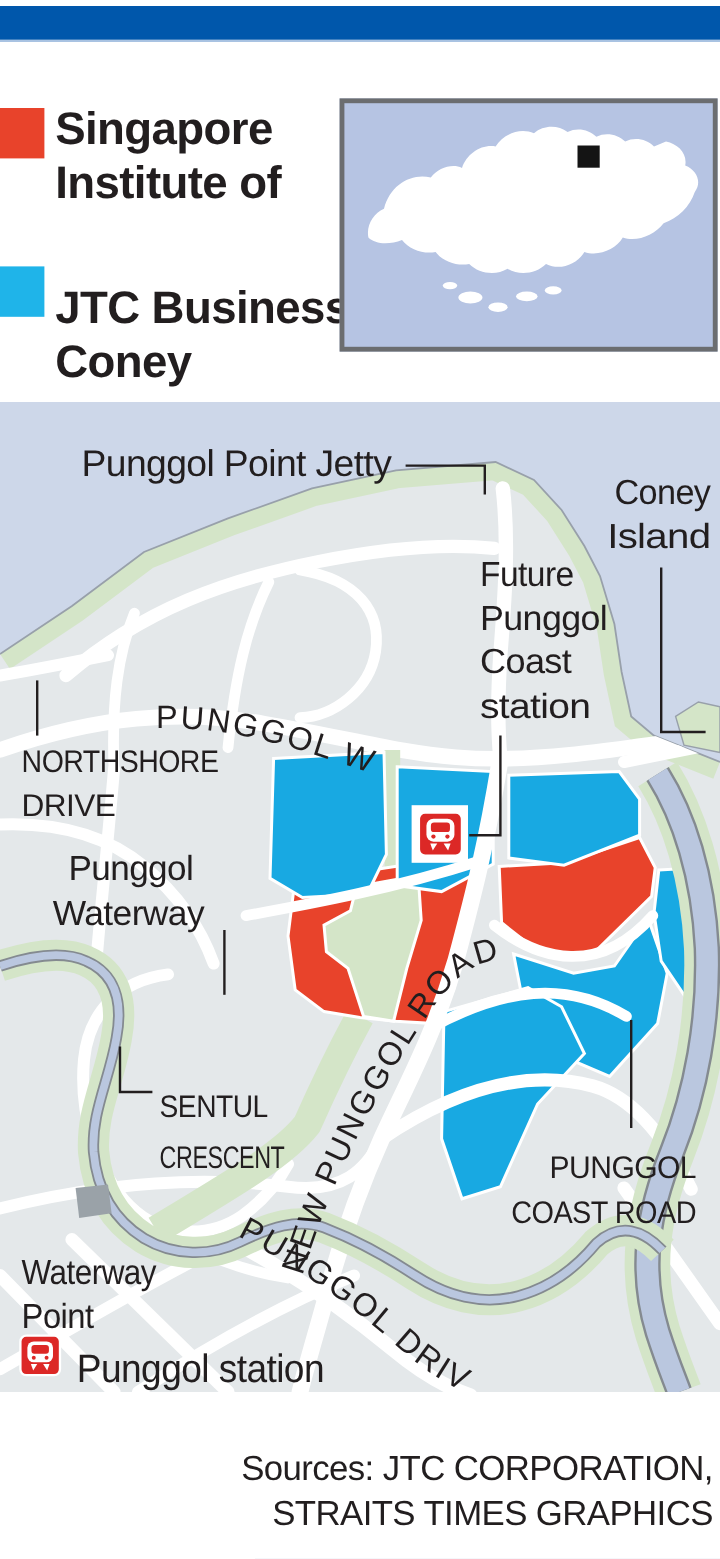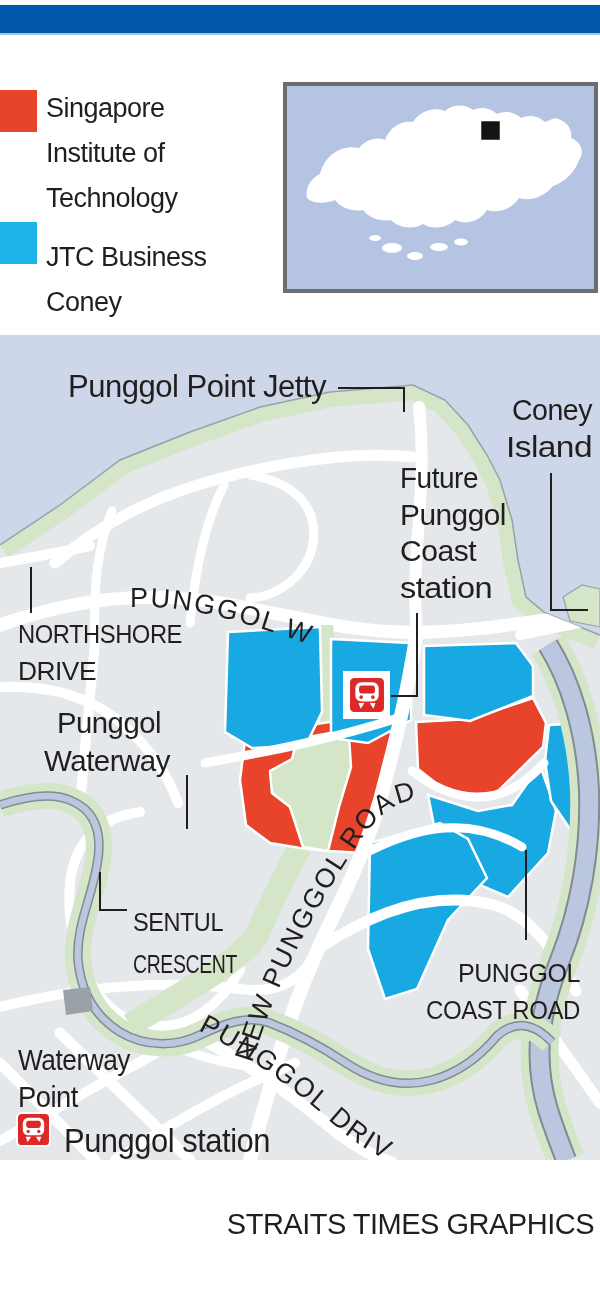--- a/index.html
+++ b/index.html
@@ -6,21 +6,21 @@
   body{
     width:600px;height:1299px;position:relative;background:#ffffff;
     font-family:"Liberation Sans", sans-serif;color:#221e1f;overflow:hidden;
   }
   .abs{position:absolute;}
   
   #top-bar{left:0;top:5px;width:600px;height:28px;background:#0057ab;border-bottom:2px solid #a9c3e2;}
   .swatch{left:0;width:37px;height:42px;}
   #swatch-sit{top:90px;background:#e8432b;}
   #swatch-jtc{top:222px;background:#1fb4e9;}
-  .legend-text{left:46px;font-size:27px;font-weight:400;line-height:45px;letter-spacing:-0.5px;color:#221e1f;}
+  .legend-text{left:46px;font-size:38px;font-weight:700;line-height:45px;letter-spacing:-0.5px;color:#221e1f;}
   #legend-sit{top:86px;}
   #legend-jtc{top:235px;}
   
   #inset{left:283px;top:82px;width:307px;height:203px;border:4px solid #6b6d70;background:#b6c4e3;}
   
   #sources{right:6px;top:1205px;text-align:right;font-size:29px;line-height:38px;letter-spacing:-0.5px;color:#221e1f;}
   
   .lbl{font-family:"Liberation Sans",sans-serif;fill:#221e1f;letter-spacing:-0.5px;}
   .fs26{font-size:26px;} .fs29{font-size:29px;} .fs31{font-size:31px;} .fs33{font-size:33px;}
   .roadlbl{font-family:"Liberation Sans",sans-serif;fill:#221e1f;font-size:27px;letter-spacing:2px;}
@@ -28,21 +28,20 @@
 </style>
 </head>
 <body>
 
 <div id="top-bar" class="abs"></div>
 
 <div id="swatch-sit" class="abs swatch"></div>
 <div id="legend-sit" class="abs legend-text">
   <div>Singapore</div>
   <div>Institute of</div>
-  <div>Technology</div>
 </div>
 <div id="swatch-jtc" class="abs swatch"></div>
 <div id="legend-jtc" class="abs legend-text">
   <div>JTC Business</div>
   <div>Coney</div>
 </div>
 
 <div id="inset" class="abs">
   <svg width="307" height="203" viewBox="0 0 307 203">
     <path fill="#ffffff" d="M20,112 C18,102 24,92 33,88 C38,68 56,58 72,62 C78,54 90,50 98,54 C102,42 114,34 126,36 C132,26 146,20 158,25 C166,18 178,18 186,24 C194,20 204,22 210,28 C218,24 228,26 234,32 C242,28 252,30 258,36 L268,32 C278,34 286,42 284,52 C294,56 298,66 292,74 C288,86 278,96 266,100 C258,110 244,116 232,112 C226,122 212,128 200,124 C194,134 180,140 168,134 C160,142 146,144 136,138 C126,144 112,142 104,134 C94,136 82,132 76,124 C66,126 54,122 48,114 C38,118 26,118 20,112 Z"></path>
@@ -179,14 +178,15 @@
   </text>
   <text class="roadlbl">
     <textPath href="#npr_path" startOffset="0">NEW PUNGGOL ROAD</textPath>
   </text>
   <text class="roadlbl">
     <textPath href="#pd_path" startOffset="0">PUNGGOL DRIVE</textPath>
   </text>
 </svg>
 
 <div id="sources" class="abs">
+  <div>Sources: JTC CORPORATION,</div>
   <div>STRAITS TIMES GRAPHICS</div>
 </div>
 
 </body></html>

